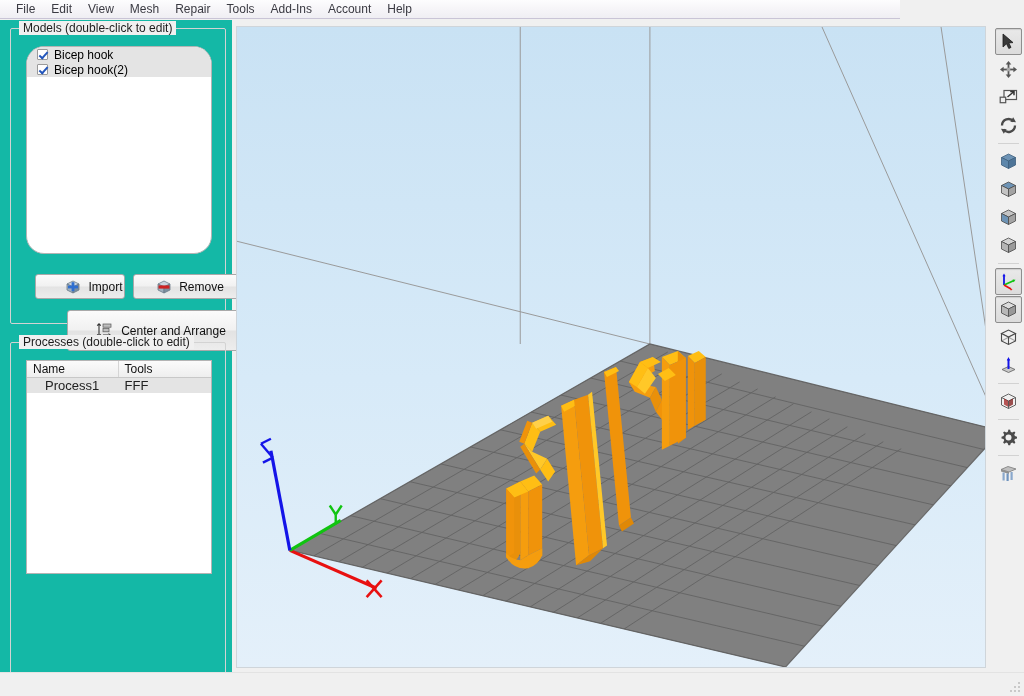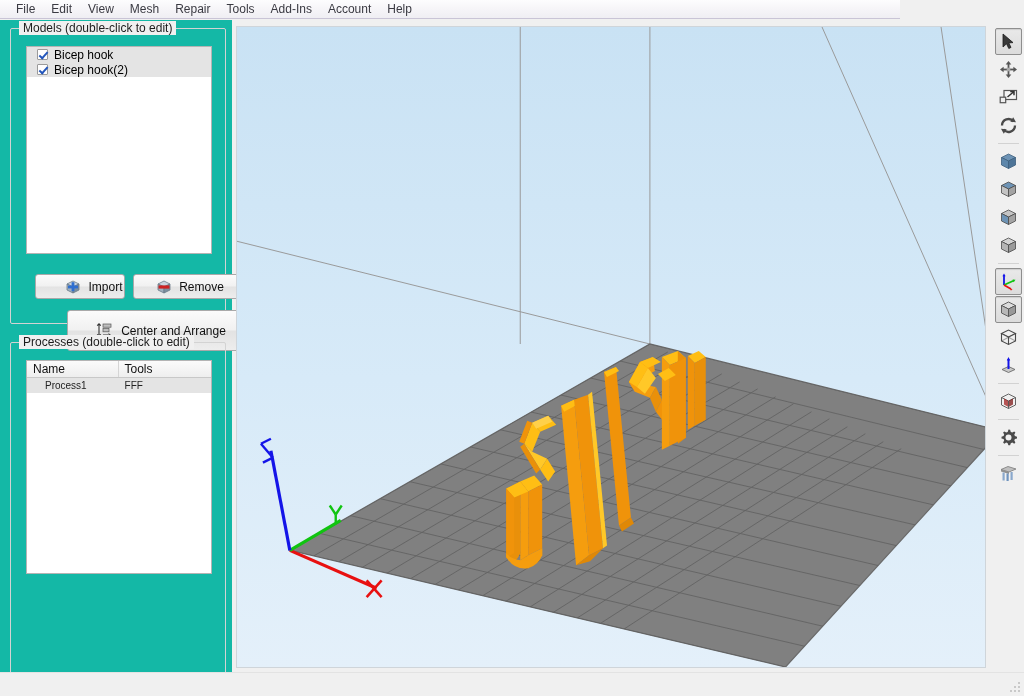--- a/index.html
+++ b/index.html
@@ -67,21 +67,21 @@
 
   #models-group { left: 10px; top: 8px; width: 216px; height: 296px; }
   #processes-group { left: 10px; top: 322px; width: 216px; height: 338px; }
 
   .listbox {
     position: absolute;
     background: #ffffff;
     border: 1px solid #b4b4b4;
     overflow: hidden;
   }
-  #models-list { left: 15px; top: 17px; width: 186px; height: 208px; }
+  #models-list { left: 15px; top: 17px; width: 186px; height: 208px; border-radius: 18px; }
 
   .list-row {
     display: flex; align-items: center;
     height: 15px;
     padding-left: 28px;
     font-size: 12px;
     color: #000;
   }
   .list-row.selected { background: #e4e4e4; }
   .cbox {
@@ -120,21 +120,21 @@
     padding-left: 6px;
     border-right: 1px solid #d5d5d5;
     height: 100%;
   }
   .th.c1 { width: 92px; }
   .th.c2 { width: 93px; border-right: none; }
   .tr {
     display: flex; height: 15px;
     align-items: center;
     background: #e4e4e4;
-    font-size: 10px;
+    font-size: 13px;
   }
   .td { height: 100%; display: flex; align-items: center; }
   .td.c1 { width: 92px; padding-left: 18px; }
   .td.c2 { width: 93px; padding-left: 6px; }
 
   
   .btn {
     position: absolute;
     display: flex; align-items: center; justify-content: center;
     gap: 6px;

